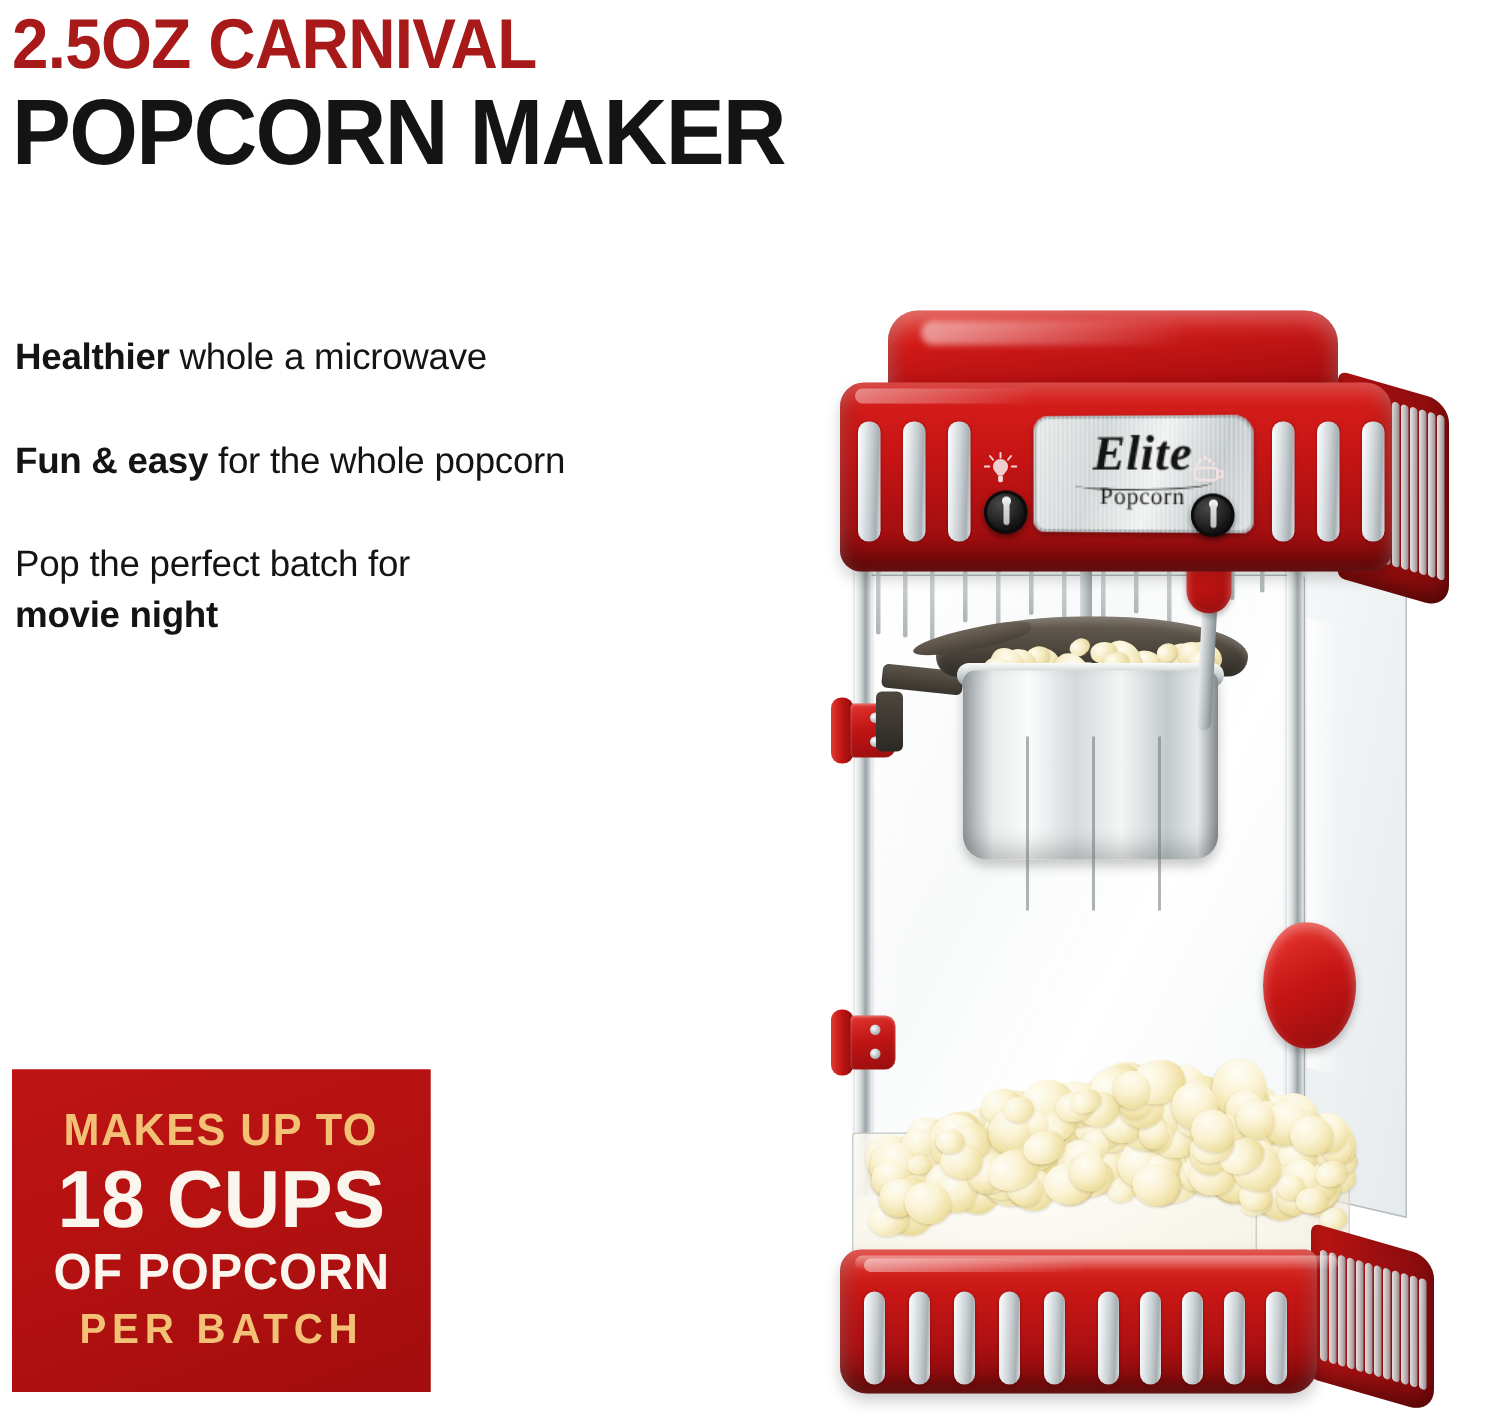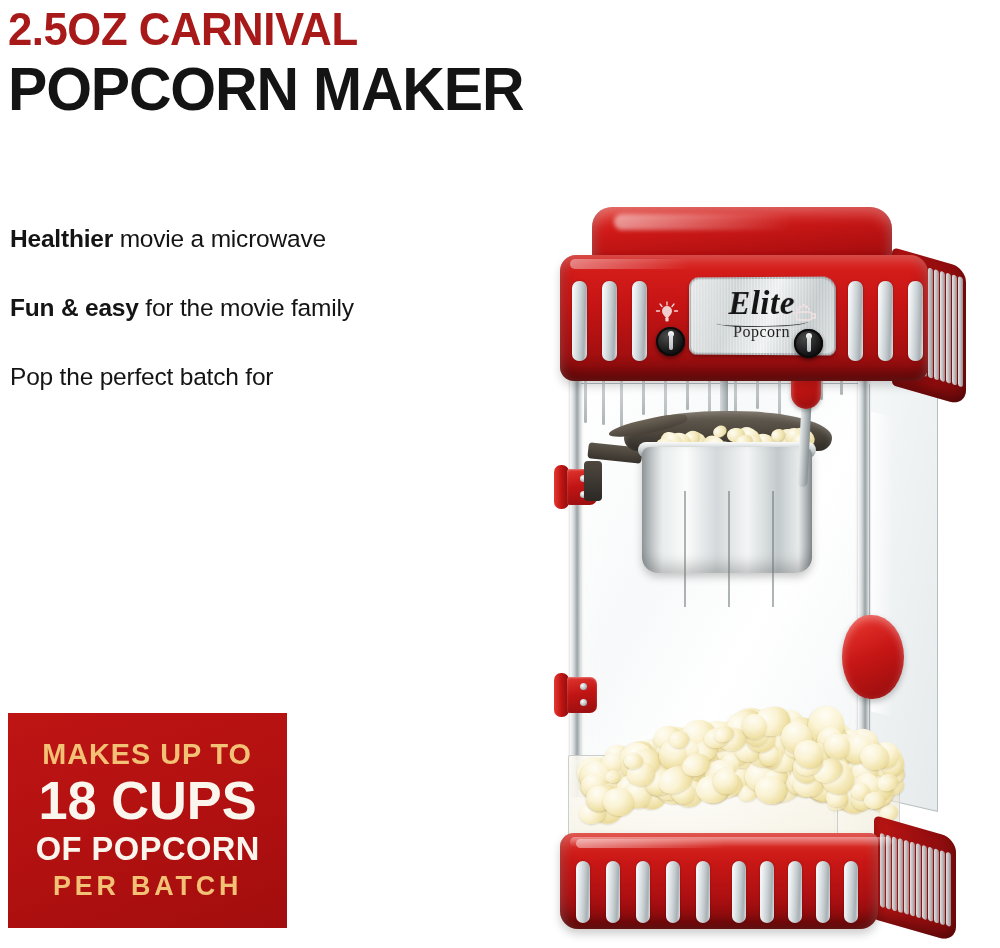--- a/index.html
+++ b/index.html
@@ -223,29 +223,30 @@
 
 <div class="headline-block">
   <div class="headline-top">2.5OZ CARNIVAL</div>
   <div class="headline-main">POPCORN MAKER</div>
 </div>
 
 <div class="bullets">
 
 
   <div class="bullet">
-    <b>Healthier</b><span> movie a microwave</span>
+    <b>Healthier</b><span> whole a microwave</span>
   </div>
 
   <div class="bullet">
-    <b>Fun &amp; easy</b><span> for the movie family</span>
+    <b>Fun &amp; easy</b><span> for the whole popcorn</span>
   </div>
 
   <div class="bullet">
     <span>Pop the perfect batch for</span>
+    <span class="l2">movie night</span>
   </div>
 
 </div>
 
 <div class="badge">
   <div class="badge-l1">MAKES UP TO</div>
   <div class="badge-l2">18 CUPS</div>
   <div class="badge-l3">OF POPCORN</div>
   <div class="badge-l4">PER BATCH</div>
 </div>

